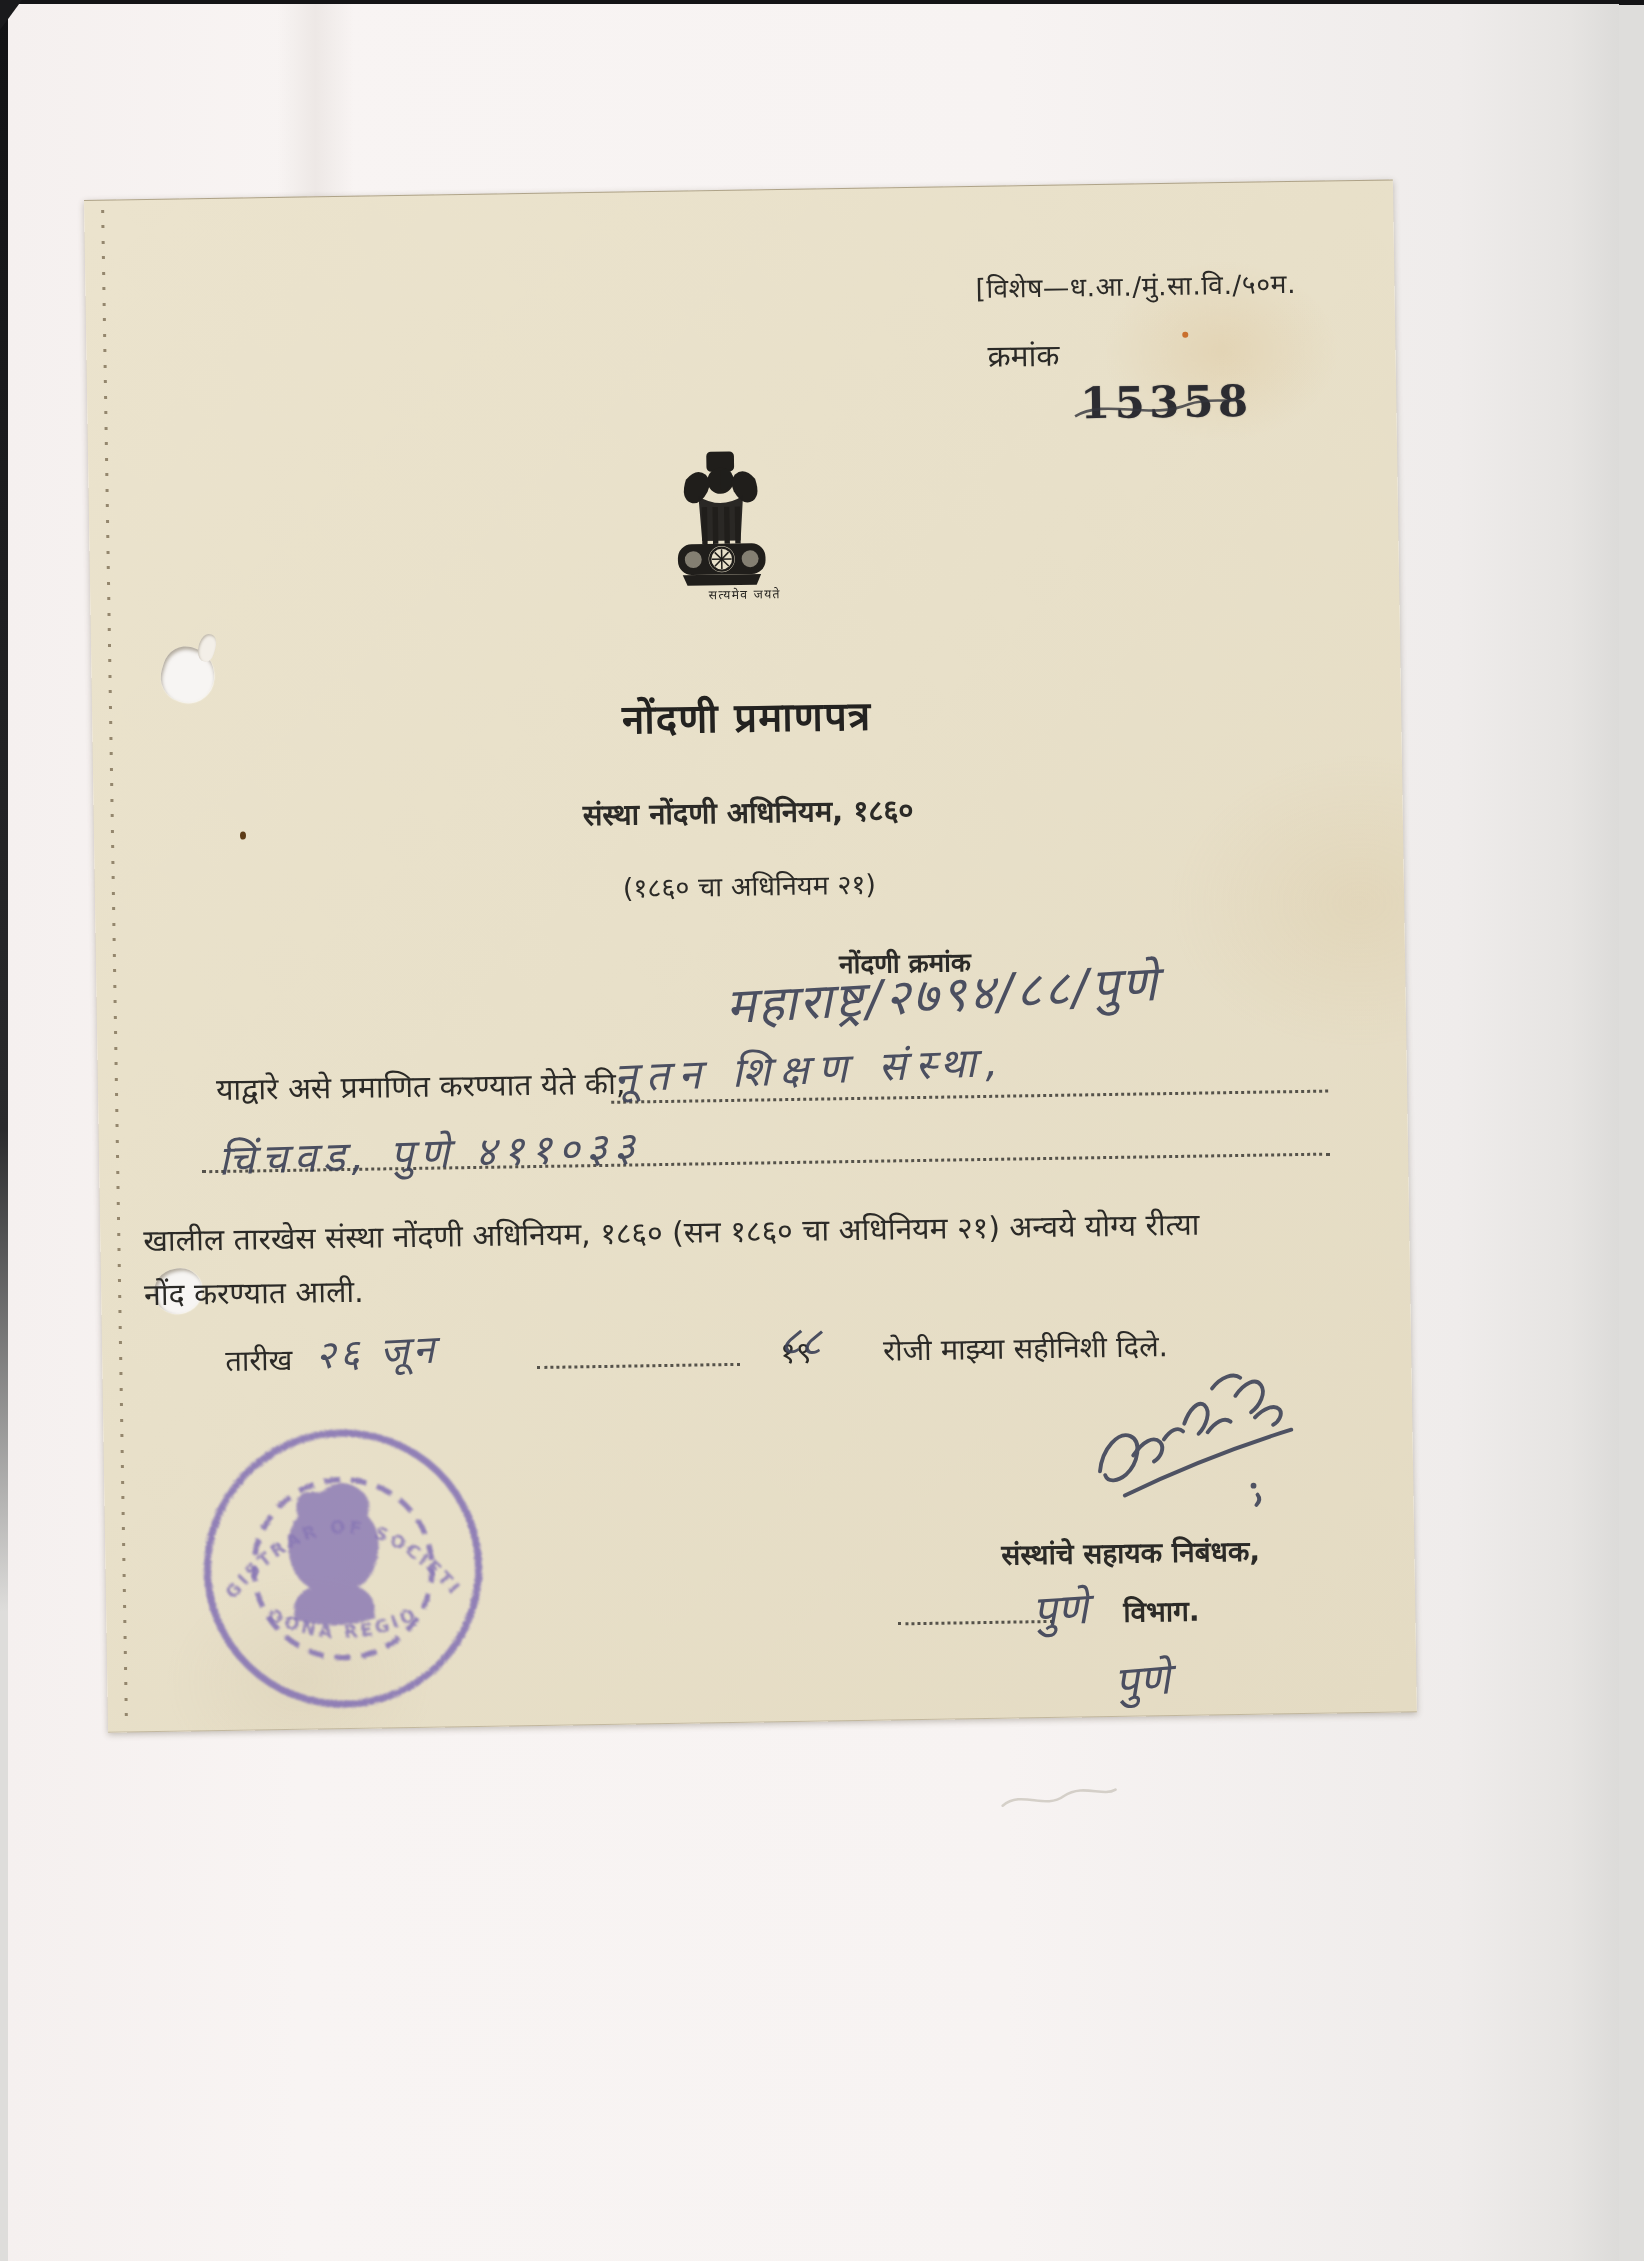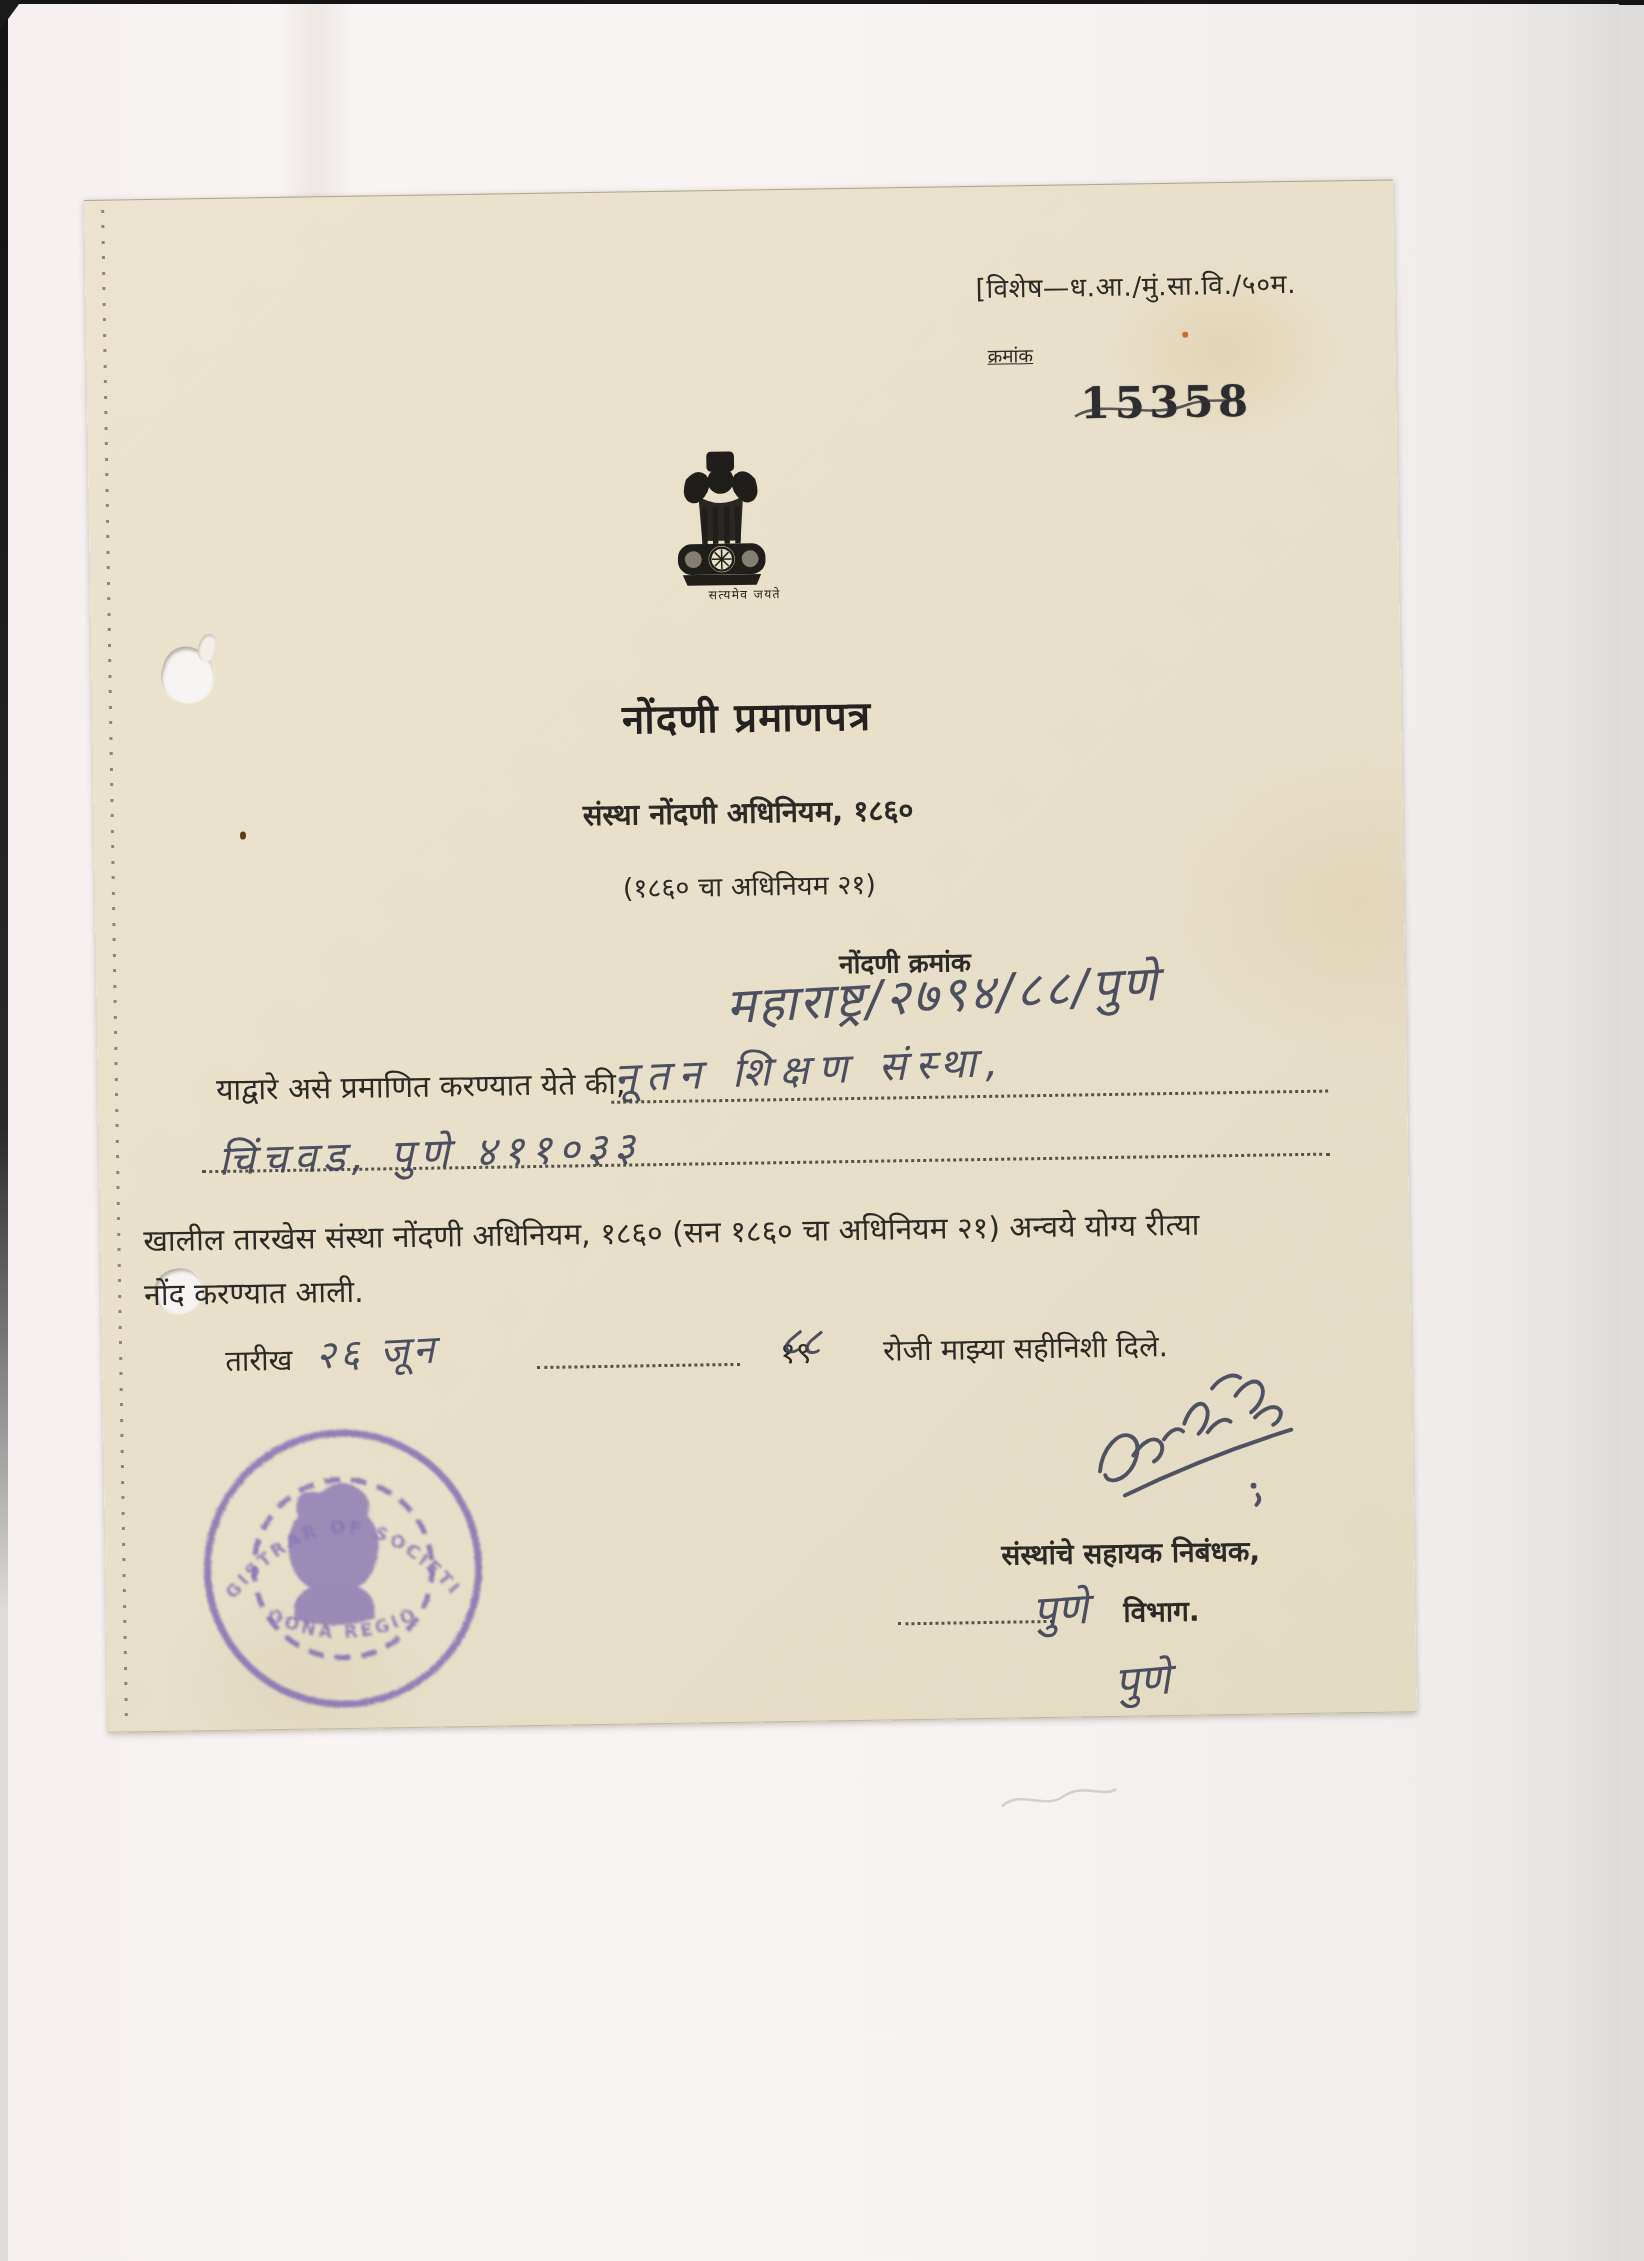--- a/index.html
+++ b/index.html
@@ -44,21 +44,21 @@
     border-radius:50% 50% 40% 60%;box-shadow:inset 1.3px 1.3px 2.6px rgba(120,108,85,.4);}
   .hole-2{left:53px;top:1069px;width:48px;height:45px;border-radius:52% 48% 55% 50%;transform:rotate(-8deg);}
   .speck{position:absolute;border-radius:50%;}
   .speck-brown{left:146px;top:633px;width:6.4px;height:8.4px;background:#5d3c18;}
   .speck-orange{left:1096px;top:148px;width:5.8px;height:5.8px;background:#c96f2e;}
   
   .print{position:absolute;color:#2b2a27;white-space:nowrap;
     font-family:"DejaVu Sans","DejaVu Serif",sans-serif;}
   .centered{left:0;width:1309px;text-align:center;}
   .ref-note{left:890px;top:83px;font-size:26.4px;letter-spacing:0.6px;}
-  .serial-label{left:901px;top:156px;font-size:19px;text-decoration:underline;}
+  .serial-label{left:901px;top:148px;font-size:30px;}
   .serial-number{left:993px;top:193px;font-size:43px;font-weight:bold;letter-spacing:4.5px;
     font-family:"DejaVu Serif","Liberation Serif",serif;color:#2c2c31;
     text-shadow:0 0 1.3px rgba(44,44,50,.55);}
   .strike-svg{position:absolute;left:985px;top:205px;}
   .emblem-box{position:absolute;left:573px;top:259px;width:118px;height:146px;}
   .motto{left:0;width:1309px;text-align:center;top:395px;font-size:12.3px;letter-spacing:1.3px;color:#262420;}
   .title{top:498px;font-size:40px;font-weight:bold;letter-spacing:1.3px;color:#232220;}
   .act-line{top:601px;font-size:29px;font-weight:600;}
   .act-year-line{top:676px;font-size:27px;}
   .reg-label{left:743px;top:756px;font-size:26px;font-weight:600;}

